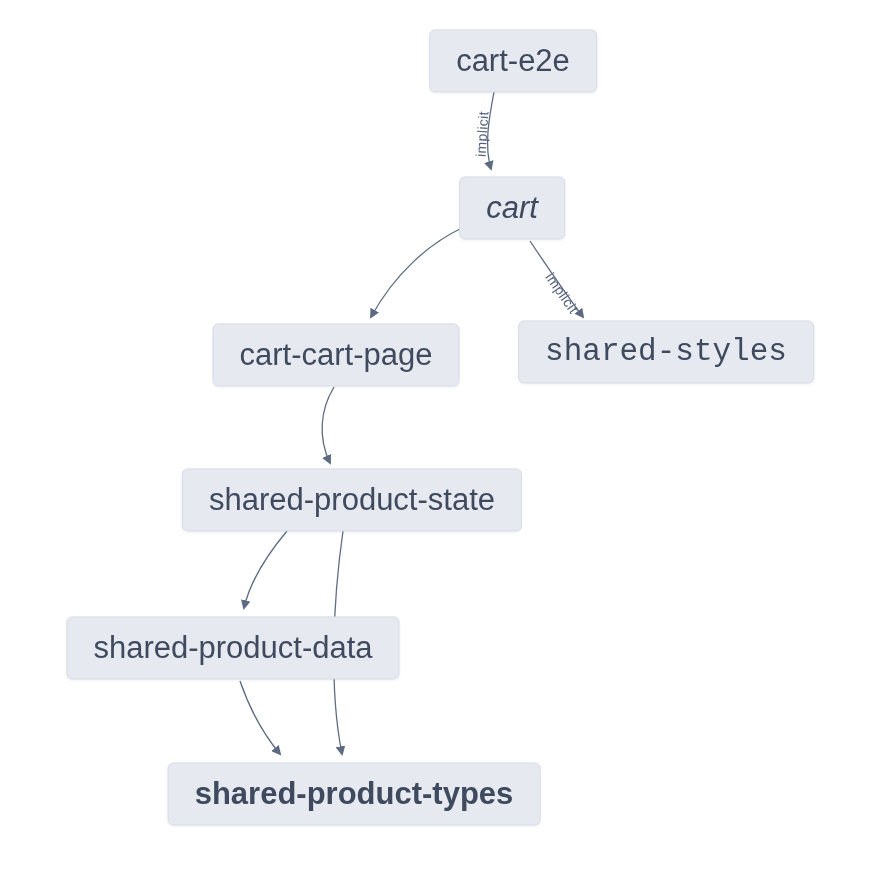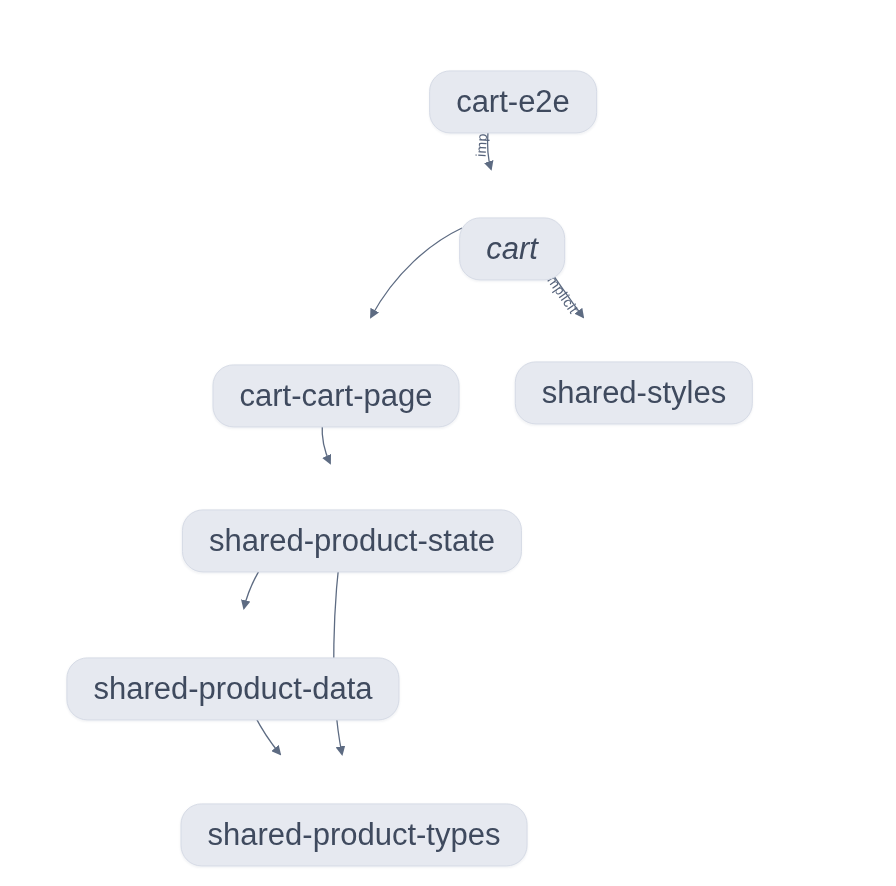--- a/index.html
+++ b/index.html
@@ -30,29 +30,28 @@
     stroke-width:1.3;
   }
   .arrow-head{
     fill:var(--edge);
   }
   .node{
     position:absolute;
     transform:translate(-50%,-50%);
     background:var(--node_fill);
     border:1px solid var(--node_border);
-    border-radius:21px;
+    border-radius:6px;
     padding:12px 26px;
     font-size:31px;
     line-height:1.2;
     color:var(--node_text);
     white-space:nowrap;
     box-shadow:0 1px 2px rgba(100,116,139,0.08);
     cursor:pointer;
-    margin-top:41px;
   }
   .edge-label{
     position:absolute;
     font-size:14px;
     letter-spacing:0.4px;
     color:var(--edge_label);
     white-space:nowrap;
   }
 </style>
 </head>
@@ -78,21 +77,21 @@
   <span class="edge-label" style="left:482px;top:134px;transform:translate(-50%,-50%) rotate(-86deg);">implicit</span>
 
   <span class="edge-label" style="left:562px;top:293px;transform:translate(-50%,-50%) rotate(55deg);">implicit</span>
 
   <div class="node" style="left:513px;top:61px;">cart-e2e</div>
 
   <div class="node" style="left:512px;top:208px;font-style:italic;">cart</div>
 
   <div class="node" style="left:336px;top:355px;">cart-cart-page</div>
 
-  <div class="node" style="left:634px;top:352px;">shared-styles</div>
+  <div class="node" style="left:666px;top:352px;font-family:Liberation Mono, monospace;">shared-styles</div>
 
   <div class="node" style="left:352px;top:500px;">shared-product-state</div>
 
   <div class="node" style="left:233px;top:648px;">shared-product-data</div>
 
-  <div class="node" style="left:354px;top:794px;">shared-product-types</div>
+  <div class="node" style="left:354px;top:794px;font-weight:bold;">shared-product-types</div>
 
 </div>
 
 </body></html>

